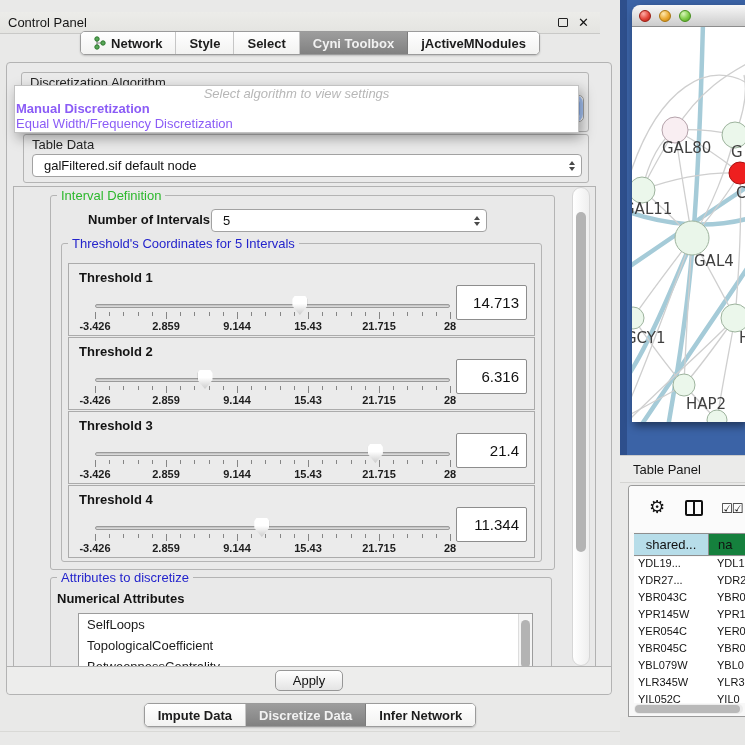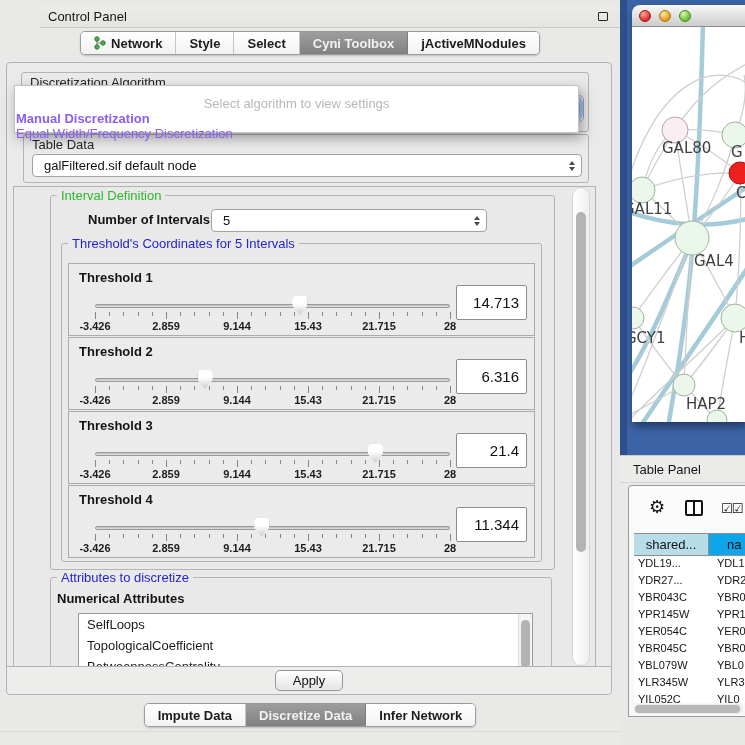--- a/index.html
+++ b/index.html
@@ -4,22 +4,22 @@
 <style>
   * { margin:0; padding:0; box-sizing:border-box; }
   html,body { background:#d8d8d8; }
   #root {
     position:relative; width:745px; height:745px; overflow:hidden;
     font-family:"Liberation Sans","DejaVu Sans",sans-serif;
     background:#e9e9e8; -webkit-font-smoothing:antialiased;
   }
   
   #left-panel { position:absolute; left:0; top:0; width:620px; height:745px; background:#e9e9e8; }
-  .cp-titlebar { position:absolute; left:0; top:6px; width:600px; height:22px;
-    background:linear-gradient(#ecece9,#e4e4e1); border-bottom:1px solid #c9c9c7;margin-left:40px; }
+  .cp-titlebar { position:absolute; left:0; top:12px; width:600px; height:22px;
+    background:linear-gradient(#ecece9,#e4e4e1); border-bottom:1px solid #c9c9c7; }
   .cp-title { position:absolute; left:8px; top:0; line-height:22px; font-size:13px; color:#151515; }
   .float-icon { position:absolute; right:32px; top:6px; width:10px; height:9px; border:1.5px solid #222; border-radius:1px; }
   .close-icon { position:absolute; right:11px; top:2px; font-size:13px; font-weight:bold; color:#111; line-height:18px; }
 
   .seg-bar { position:absolute; left:0; width:620px; display:flex; justify-content:center; }
   .seg { display:inline-flex; border:1px solid #9b9b9b; border-radius:5px; overflow:hidden;
     background:#fff; box-shadow:0 1px 2px rgba(0,0,0,.18); height:24px; }
   .seg-item { display:flex; align-items:center; gap:5px; padding:0 13px; font-size:13px; font-weight:bold;
     color:#1c1c1c; background:linear-gradient(#ffffff,#f2f2f1); border-right:1px solid #c6c6c6; white-space:nowrap; }
   .seg-item:last-child { border-right:none; }
@@ -90,21 +90,21 @@
 
   .apply-row { position:absolute; left:0; bottom:0; width:100%; height:28px; border-top:1px solid #b2b2b2;
     background:#ededec; display:flex; align-items:center; justify-content:center; border-radius:0 0 4px 4px; }
   .apply-btn { width:68px; height:21px; border:1px solid #979797; border-radius:5px;
     background:linear-gradient(#ffffff,#e4e4e4); font-size:13px; color:#111;
     font-family:inherit; text-align:center; line-height:19px; }
 
   
   .popup { position:absolute; left:14px; top:85px; width:565px; height:48px; background:#fff;
     border:1px solid #c2c2c2; box-shadow:3px 5px 12px rgba(0,0,0,.35); z-index:40; }
-  .popup-prompt { margin-top:10px; text-align:center; font-size:13px; color:#b7b7b7; line-height:15px; }
+  .popup-prompt { margin-top:0; text-align:center; font-size:13px; color:#b7b7b7; line-height:15px;font-style:italic; }
   .popup-opt { font-size:13px; color:#8b5cf6; line-height:15px; padding-left:1px; white-space:nowrap; }
   .popup-opt.bold { font-weight:bold; }
 
   
   #desktop { position:absolute; left:620px; top:0; width:125px; height:455px;
     background:linear-gradient(90deg,#2e4f8c 0,#2e4f8c 7px,#3b63a6 7px); }
   .mac-window { position:absolute; left:12px; top:5px; width:113px; height:417px;
     border-radius:8px 0 0 0; box-shadow:2px 4px 8px rgba(0,0,0,.45); }
   .mac-titlebar { position:absolute; left:0; top:0; right:0; height:22px; border-radius:8px 0 0 0;
     background:linear-gradient(#f8f8f8,#cccccc); border-bottom:1px solid #8d8d8d;
@@ -122,21 +122,21 @@
   .tp-body { position:absolute; left:628px; top:485px; width:117px; height:232px;
     background:#f8f8f8; border:1px solid #9a9a9a; border-right:none; border-radius:4px 0 0 0; overflow:hidden; }
   .tp-toolbar { position:absolute; left:0; top:0; right:0; height:46px; background:#fbfbfb; }
   .gear-ic { position:absolute; left:20px; top:11px; font-size:18px; color:#111; line-height:20px; }
   .split-ic { position:absolute; left:56px; top:14px; width:18px; height:16px; border:2px solid #111; border-radius:2px; }
   .split-ic::after { content:""; position:absolute; left:50%; top:0; bottom:0; width:2px; background:#111; transform:translateX(-50%); }
   .checks-ic { position:absolute; left:92px; top:15px; font-size:13px; color:#111; letter-spacing:-1px; }
   .tp-header { position:absolute; left:5px; right:0; top:47px; height:23px; display:flex;
     border-top:1px solid #8e8e8e; border-bottom:1px solid #8e8e8e; font-size:13px; }
   .tp-h1 { width:75px; background:#b7dde9; border-right:1px solid #8e8e8e; text-align:center; line-height:21px; color:#111; }
-  .tp-h2 { flex:1; background:#0ea5e9; padding-left:18px; line-height:21px; color:#111; }
+  .tp-h2 { flex:1; background:#15803d; padding-left:9px; line-height:21px; color:#111; }
   .tp-rows { position:absolute; left:5px; right:0; top:71px; bottom:13px; background:#fff; overflow:hidden; }
   .tp-row { display:flex; height:17px; font-size:11px; color:#141414; }
   .tp-c1 { width:76px; padding-left:4px; white-space:nowrap; overflow:hidden; }
   .tp-c2 { flex:1; padding-left:7px; white-space:nowrap; overflow:hidden; }
   .tp-hscroll { position:absolute; left:5px; right:2px; bottom:2px; height:10px; background:#ececec; border-radius:5px; }
   .tp-hscroll .thumb { position:absolute; left:1px; top:1px; bottom:1px; width:96%; background:#b9b9b9; border-radius:5px; }
   .below-table { position:absolute; left:620px; top:717px; width:125px; height:28px; background:#e7e7e6; }
 </style>
 </head>
 <body>

